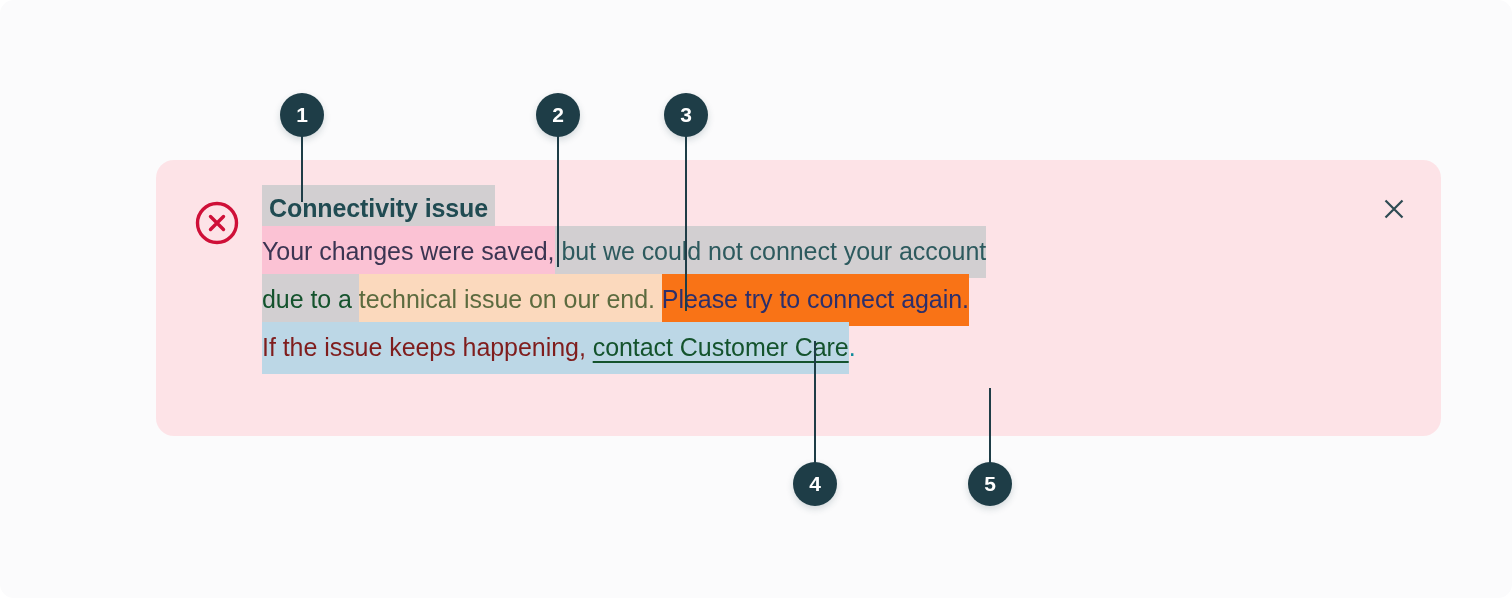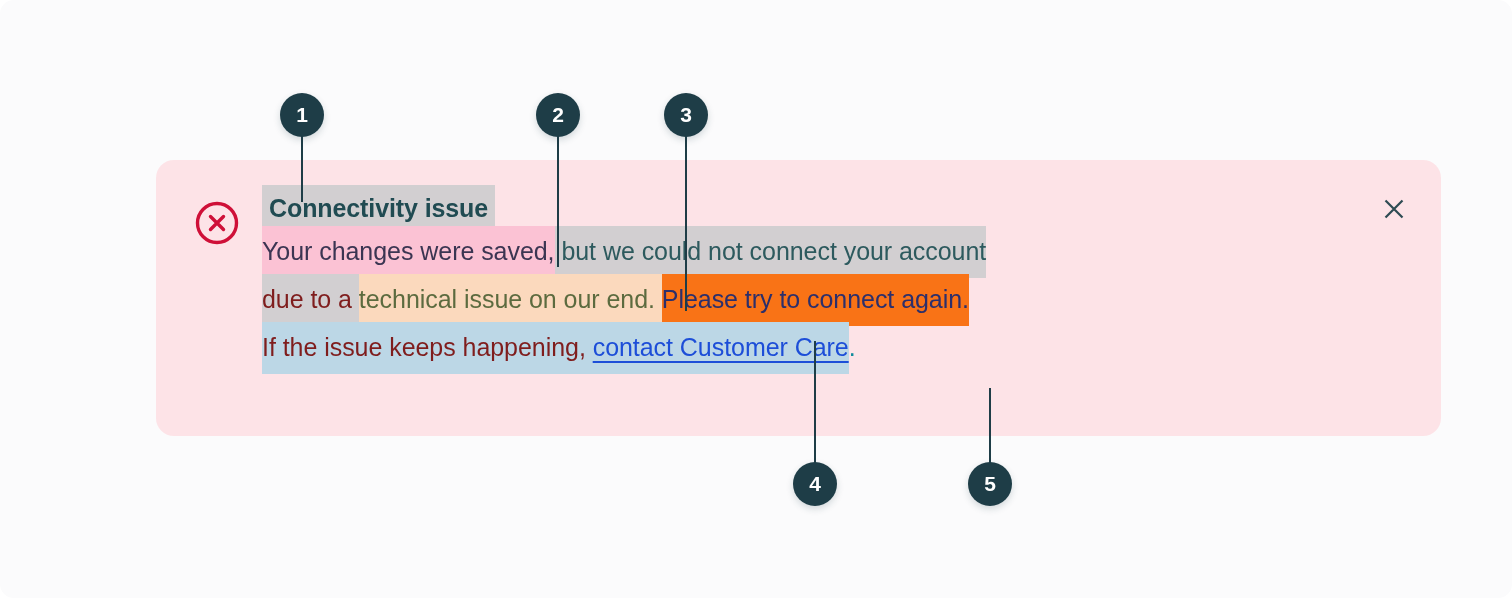--- a/index.html
+++ b/index.html
@@ -92,27 +92,27 @@
     white-space: normal;
   }
 
   
   .alert-text span.seg {
     padding: 11px 0 13px 0;
   }
 
   .seg-saved   { background: #fbc2d4; color: #3b3552; }
   .seg-but     { background: #d2cfd1; color: #2d5a5e; }
-  .seg-dueto   { background: #d2cfd1; color: #7f1d1d; }
+  .seg-dueto   { background: #d2cfd1; color: #14532d; }
   .seg-tech    { background: #fbd9bd; color: #5c6b3f; text-align: center; }
   .seg-please  { background: #f97316; color: #2c2f6b; }
   .seg-ifthe   { background: #bcd7e6; color: #7f1d1d; }
   .seg-link    {
     background: #bcd7e6;
-    color: #1d4ed8;
+    color: #14532d;
     text-decoration: underline;
     text-underline-offset: 5px;
     text-decoration-thickness: 2px;
     cursor: pointer;
   }
   .seg-period  { color: #0e8a9b; }
 
   
   .badge {
     position: absolute;

